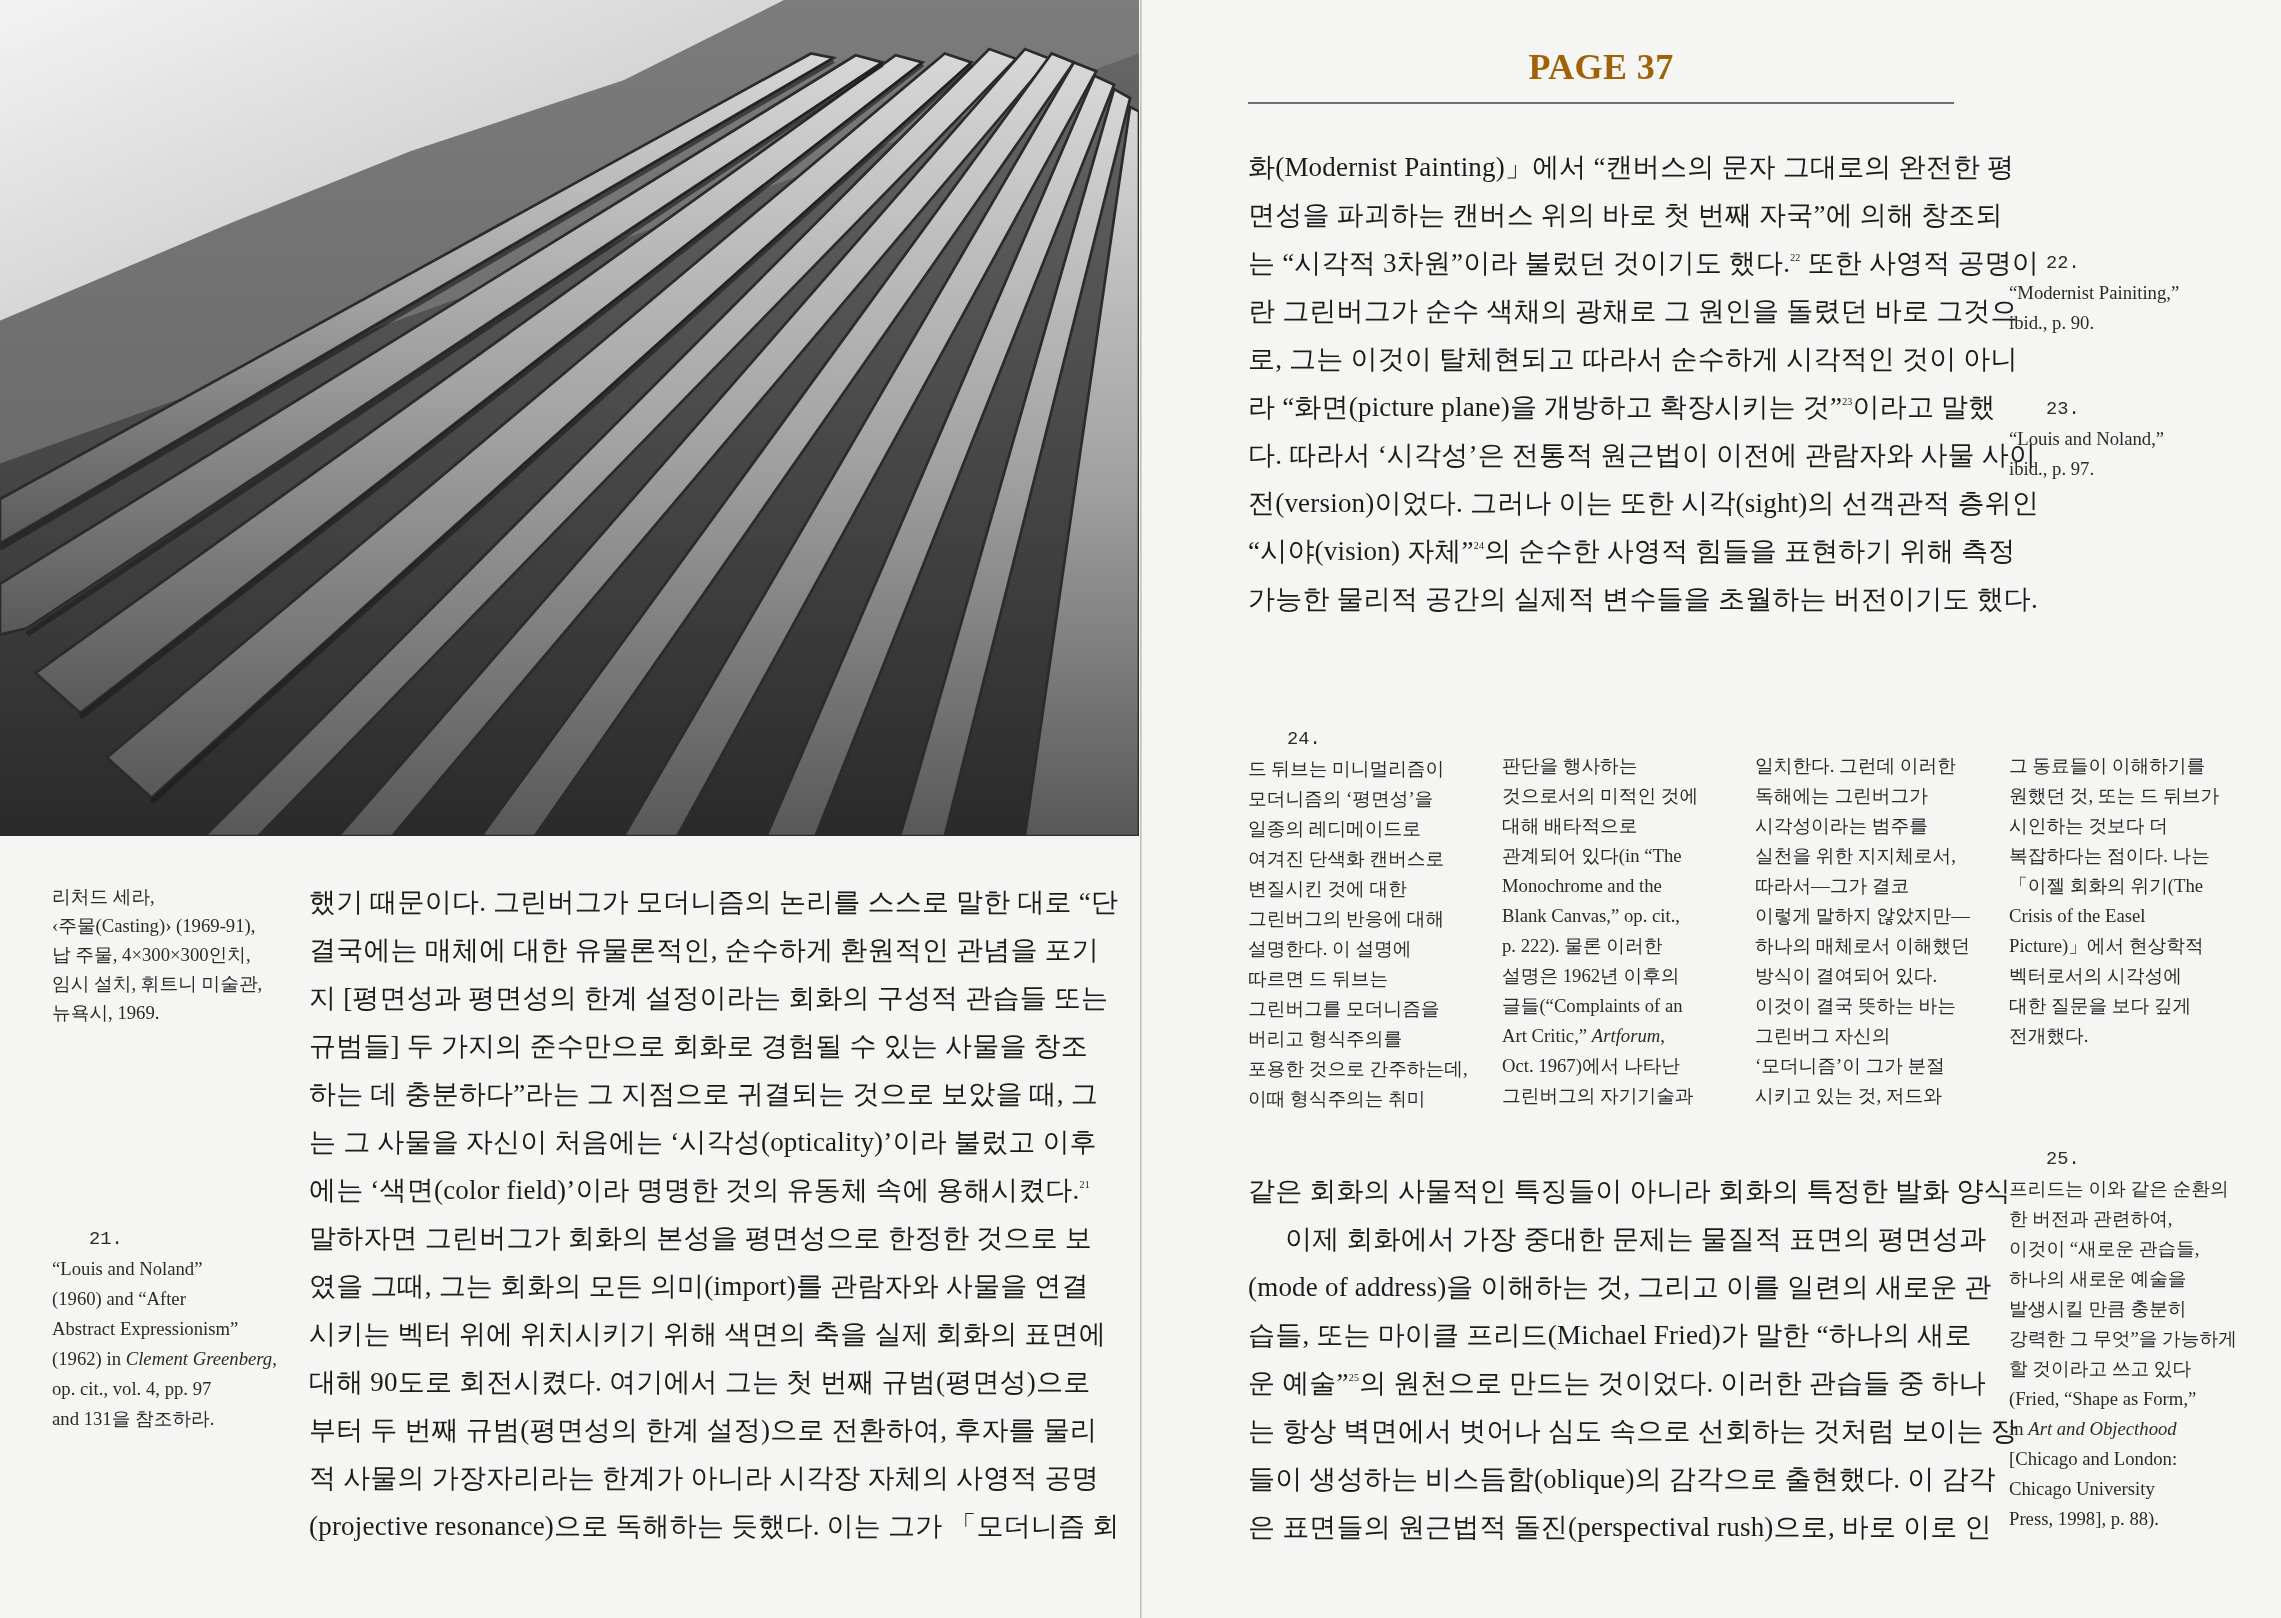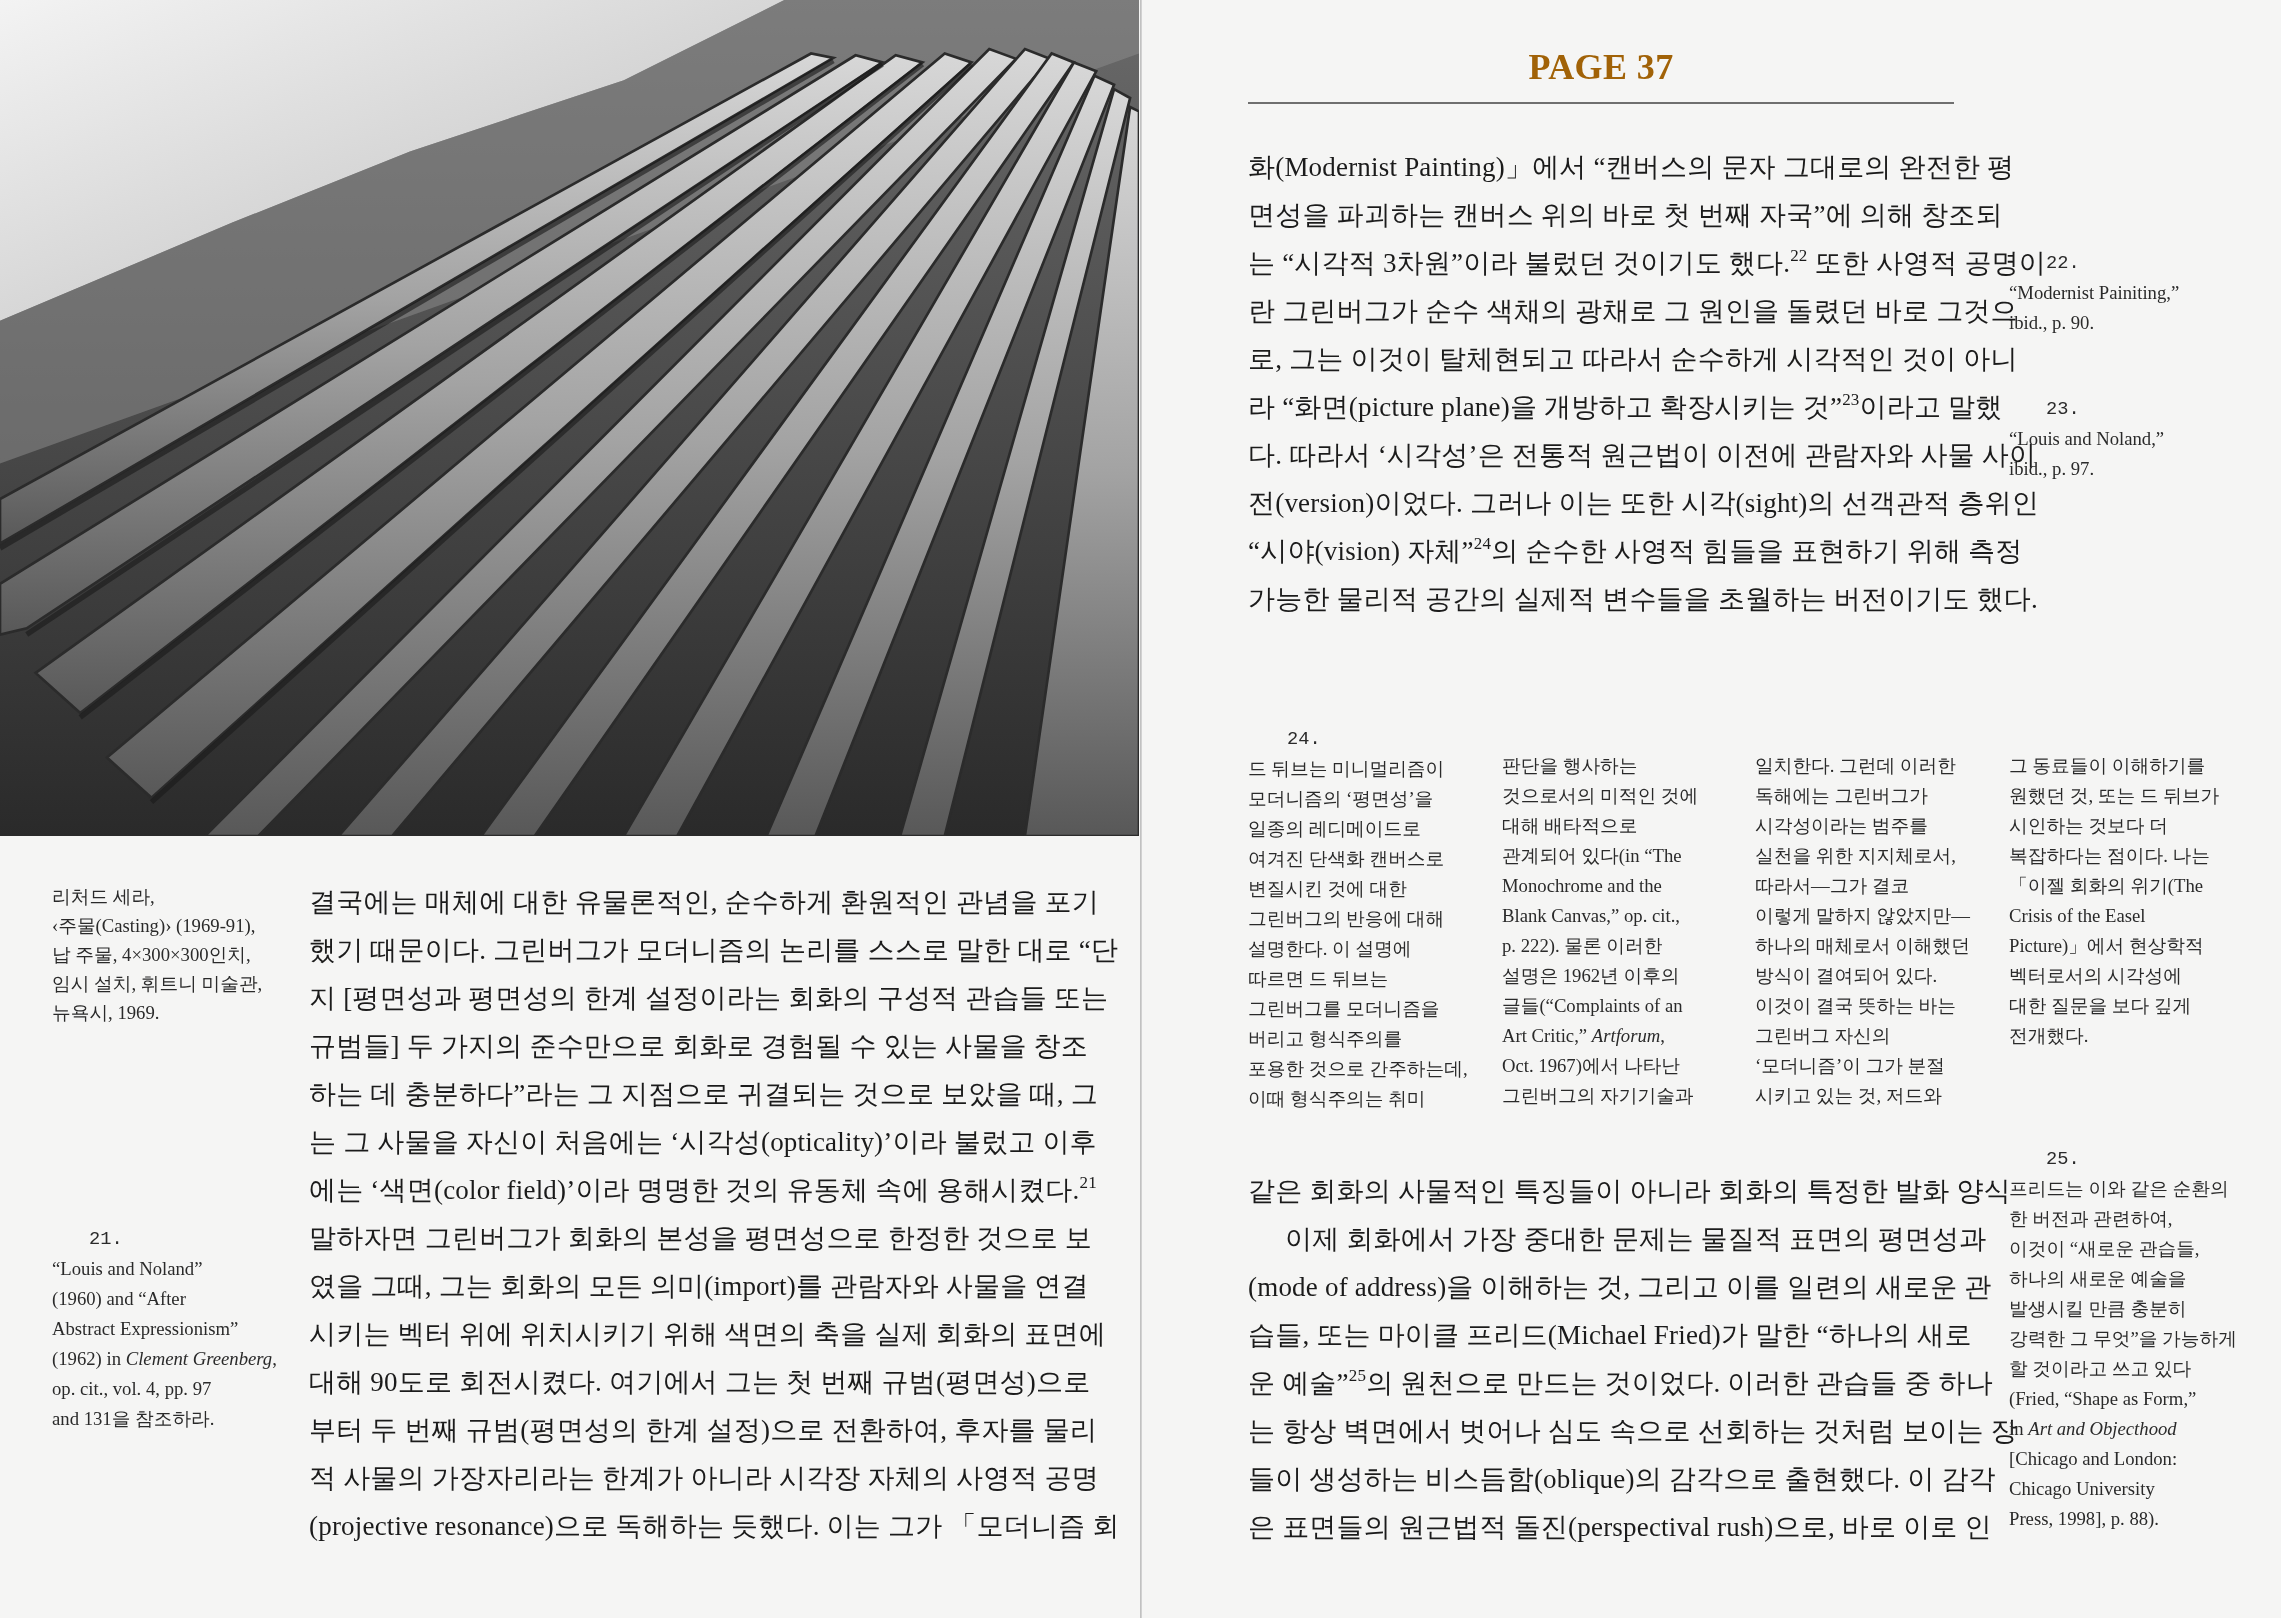--- a/index.html
+++ b/index.html
@@ -35,21 +35,21 @@
   
   .body-text {
     position: absolute; font-size: 27px; line-height: 48px;
     color: #1b1b1b; letter-spacing: 0.2px;
   }
   .body-text .line { display: block; white-space: nowrap; text-align: justify; text-align-last: justify; }
   .left-body { left: 309px; top: 878px; width: 724px; }
   .right-body-top { left: 1248px; top: 143px; width: 706px; }
   .right-body-bottom { left: 1248px; top: 1167px; width: 706px; }
   .indent { padding-left: 37px; }
-  sup { font-size: 17px; line-height: 0; vertical-align: 10.7px; }
+  sup { font-size: 10px; line-height: 0; vertical-align: 10.7px; }
 
   
   .page-header {
     position: absolute; left: 1248px; top: 46px; width: 706px; text-align: center;
     font-family: Liberation Serif, serif; font-weight: bold; font-size: 36px;
     letter-spacing: 0.4px; color: #a16207;
   }
   .header-rule {
     position: absolute; left: 1248px; top: 102px; width: 706px; height: 1.8px;
     background: #6f6f6f;
@@ -133,22 +133,22 @@
       <span class="num">21.</span>
       <span class="ln">“Louis and Noland”</span>
       <span class="ln">(1960) and “After</span>
       <span class="ln">Abstract Expressionism”</span>
       <span class="ln"><span>(1962) in </span><i>Clement Greenberg</i><span>,</span></span>
       <span class="ln">op. cit., vol. 4, pp. 97</span>
       <span class="ln">and 131을 참조하라.</span>
     </div>
 
     <div class="body-text left-body">
+      <span class="line">했기 때문이다. 그린버그가 모더니즘의 논리를 스스로 말한 대로 “단</span>
       <span class="line">결국에는 매체에 대한 유물론적인, 순수하게 환원적인 관념을 포기</span>
-      <span class="line">했기 때문이다. 그린버그가 모더니즘의 논리를 스스로 말한 대로 “단</span>
       <span class="line">지 [평면성과 평면성의 한계 설정이라는 회화의 구성적 관습들 또는</span>
       <span class="line">규범들] 두 가지의 준수만으로 회화로 경험될 수 있는 사물을 창조</span>
       <span class="line">하는 데 충분하다”라는 그 지점으로 귀결되는 것으로 보았을 때, 그</span>
       <span class="line">는 그 사물을 자신이 처음에는 ‘시각성(opticality)’이라 불렀고 이후</span>
       <span class="line"><span>에는 ‘색면(color field)’이라 명명한 것의 유동체 속에 용해시켰다.</span><sup>21</sup></span>
       <span class="line">말하자면 그린버그가 회화의 본성을 평면성으로 한정한 것으로 보</span>
       <span class="line">였을 그때, 그는 회화의 모든 의미(import)를 관람자와 사물을 연결</span>
       <span class="line">시키는 벡터 위에 위치시키기 위해 색면의 축을 실제 회화의 표면에</span>
       <span class="line">대해 90도로 회전시켰다. 여기에서 그는 첫 번째 규범(평면성)으로</span>
       <span class="line">부터 두 번째 규범(평면성의 한계 설정)으로 전환하여, 후자를 물리</span>

